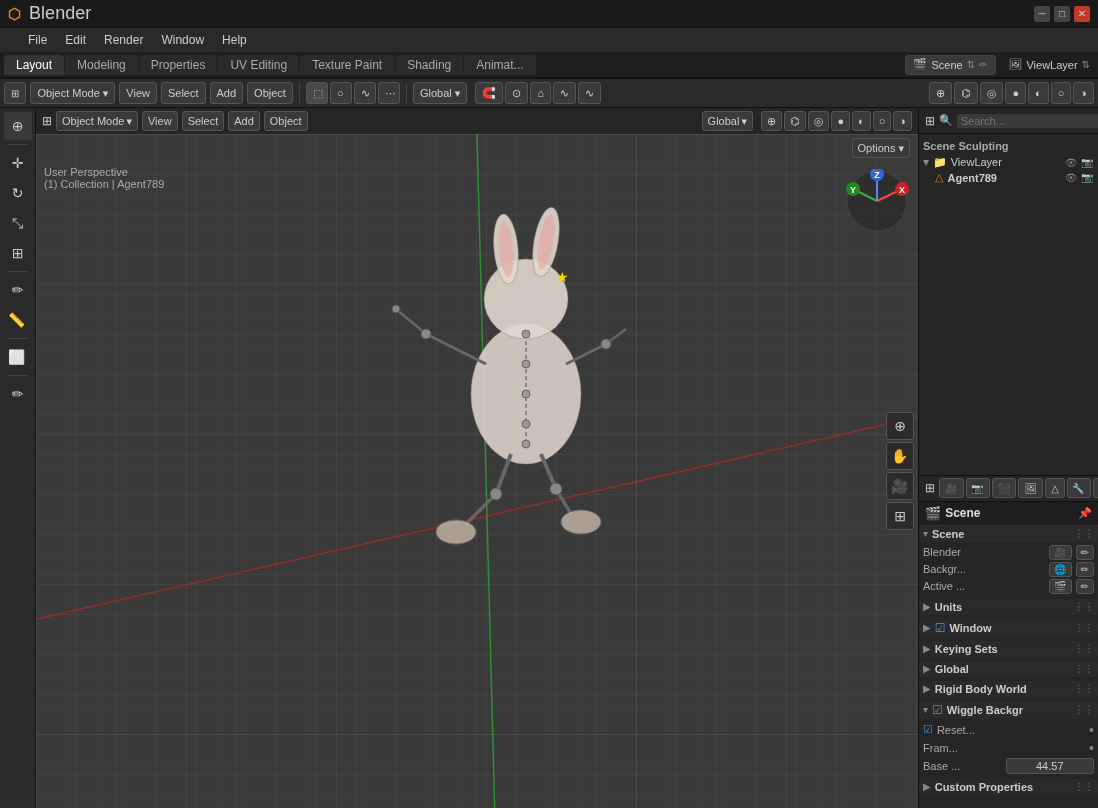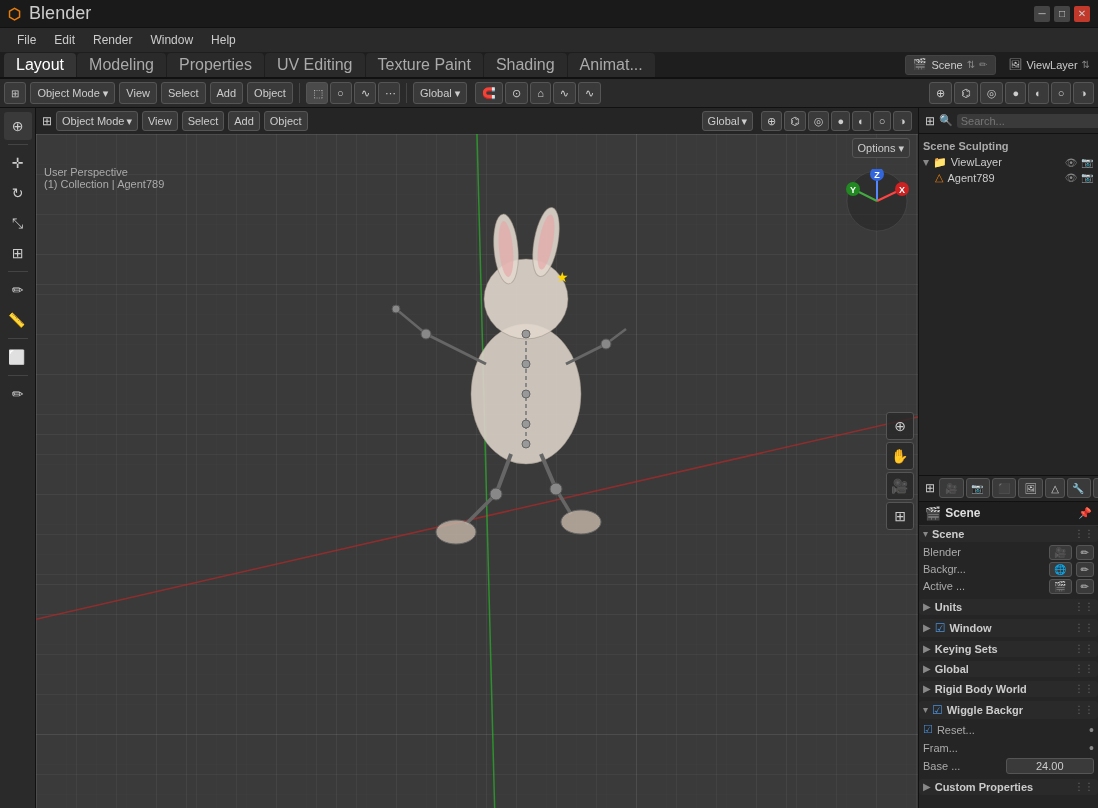--- a/index.html
+++ b/index.html
@@ -5,21 +5,21 @@
     * { box-sizing: border-box; margin: 0; padding: 0; }
     body { background: #1a1a1a; font-family: 'Segoe UI', Arial, sans-serif; font-size: 12px; color: #ccc; width: 1098px; height: 808px; overflow: hidden; }
     
     
     #titlebar { background: #1a1a1a; height: 28px; display: flex; align-items: center; padding: 0 8px; gap: 8px; border-bottom: 1px solid #111; }
     #titlebar .title { flex: 1; text-align: center; font-size: 12px; color: #aaa; }
     #titlebar .win-controls { display: flex; gap: 4px; }
     #titlebar .win-btn { width: 16px; height: 16px; border-radius: 2px; border: none; background: #444; color: #ccc; cursor: pointer; font-size: 10px; display: flex; align-items: center; justify-content: center; }
 
     
-    #menubar { background: #2a2a2a; height: 24px; display: flex; align-items: center; padding: 0 9px; gap: 2px; }
+    #menubar { background: #2a2a2a; height: 24px; display: flex; align-items: center; padding: 0 20px; gap: 2px; }
     .menu-item { padding: 2px 8px; color: #ccc; cursor: pointer; border-radius: 3px; font-size: 12px; }
 
     
     #toolbar { background: #2a2a2a; height: 30px; display: flex; align-items: center; padding: 0 4px; gap: 4px; border-top: 1px solid #111; border-bottom: 1px solid #111; }
     .toolbar-btn { background: #3a3a3a; border: 1px solid #555; border-radius: 3px; color: #ccc; padding: 2px 6px; cursor: pointer; font-size: 11px; height: 22px; display: flex; align-items: center; gap: 3px; }
     .toolbar-btn.active { background: #4a4a4a; }
     .toolbar-sep { width: 1px; height: 20px; background: #444; margin: 0 2px; }
     .toolbar-dropdown { background: #3a3a3a; border: 1px solid #555; border-radius: 3px; color: #ccc; padding: 2px 6px; cursor: pointer; font-size: 11px; height: 22px; display: flex; align-items: center; gap: 3px; }
 
     
@@ -67,21 +67,21 @@
     .prop-btn { background: #3a3a3a; border: 1px solid #555; border-radius: 3px; color: #ccc; padding: 1px 4px; font-size: 10px; cursor: pointer; }
 
     
     #viewport-right-tools { position: absolute; right: 0; top: 50%; transform: translateY(-50%); display: flex; flex-direction: column; gap: 2px; padding: 4px; }
     .vp-tool-btn { width: 28px; height: 28px; background: rgba(40,40,40,0.8); border: 1px solid #555; border-radius: 3px; color: #ccc; cursor: pointer; display: flex; align-items: center; justify-content: center; font-size: 14px; }
 
     
     ::-webkit-scrollbar { width: 8px; height: 8px; }
     ::-webkit-scrollbar-track { background: #1e1e1e; }
     ::-webkit-scrollbar-thumb { background: #444; border-radius: 4px; }
-    .ws-tab { padding: 3px 12px; background: #2a2a2a; color: #aaa; cursor: pointer; border-radius: 4px 4px 0 0; font-size: 16px; }
+    .ws-tab { padding: 3px 12px; background: #2a2a2a; color: #aaa; cursor: pointer; border-radius: 4px 4px 0 0; font-size: 12px; }
     .ws-tab.active { background: #353535; color: #fff; }
 
     #top-section { display: flex; flex: 1; overflow: hidden; }
   </style>
 </head>
 <body>
 
 <div id="titlebar">
   <span style="color:#e87d0d; font-weight:bold; font-size:15px;">⬡</span>
   <span style="color:#ccc; font-size:18px;">Blender</span>
@@ -348,21 +348,21 @@
         <div class="outliner-title">Scene Sculpting</div>
         <div class="outliner-item">
           <span style="color:#888;">▾</span>
           <span style="color:#aaa; font-size:11px;">📁</span>
           <span style="font-size:11px;">ViewLayer</span>
           <span style="font-size:10px; color:#888; margin-left:auto;">👁</span>
           <span style="font-size:10px; color:#888;">📷</span>
         </div>
         <div class="outliner-item indent1">
           <span style="color:#e87d0d; font-size:11px;">△</span>
-          <span style="font-size:11px;">Agent789</span>
+          <span style="font-size:11px;font-weight:bold;">Agent789</span>
           <span style="font-size:10px; color:#888; margin-left:auto;">👁</span>
           <span style="font-size:10px; color:#888;">📷</span>
         </div>
       </div>
 
       <div style="flex:1; display:flex; flex-direction:column; border-top:1px solid #111;">
 
         <div style="background:#252525; height:26px; display:flex; align-items:center; padding:0 6px; gap:4px; border-bottom:1px solid #111;">
           <span style="font-size:12px;">⊞</span>
           <div style="display:flex; gap:2px; flex:1;">
@@ -463,21 +463,21 @@
               <span class="prop-label">Reset...</span>
               <span style="font-size:14px; color:#888;">•</span>
             </div>
             <div class="prop-row">
               <span class="prop-label">Fram...</span>
               <span style="font-size:14px; color:#888;">•</span>
             </div>
             <div class="prop-row">
               <span class="prop-label">Base ...</span>
               <div style="background:#3a3a3a; border:1px solid #555; border-radius:3px; padding:1px 4px; font-size:11px; flex:1; display:flex; justify-content:center;">
-                <span>24.00</span>
+                <span>44.57</span>
               </div>
             </div>
           </div>
 
           <div class="prop-section">
             <div class="prop-section-header">
               <span class="arrow">▶</span>
               <span class="label">Custom Properties</span>
               <span style="font-size:10px; color:#666;">⋮⋮</span>
             </div>

